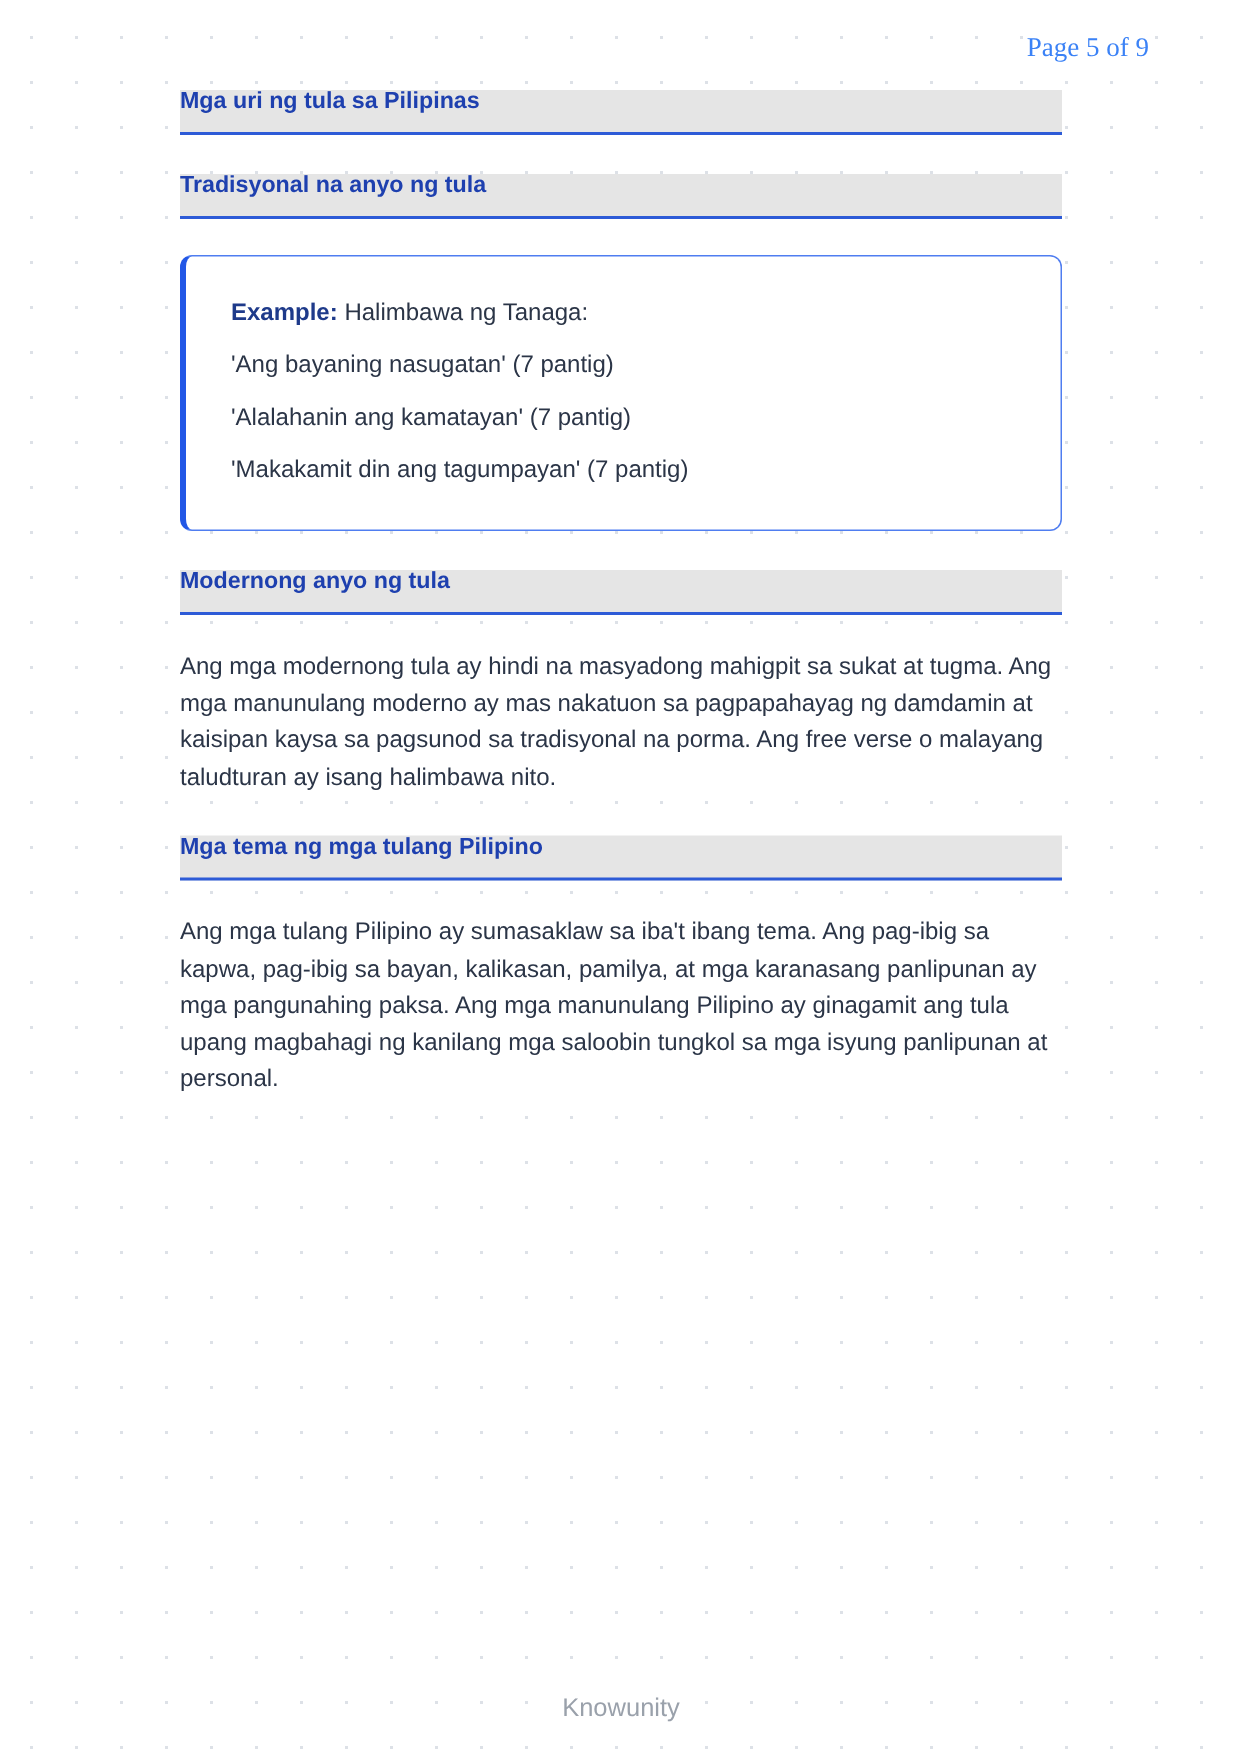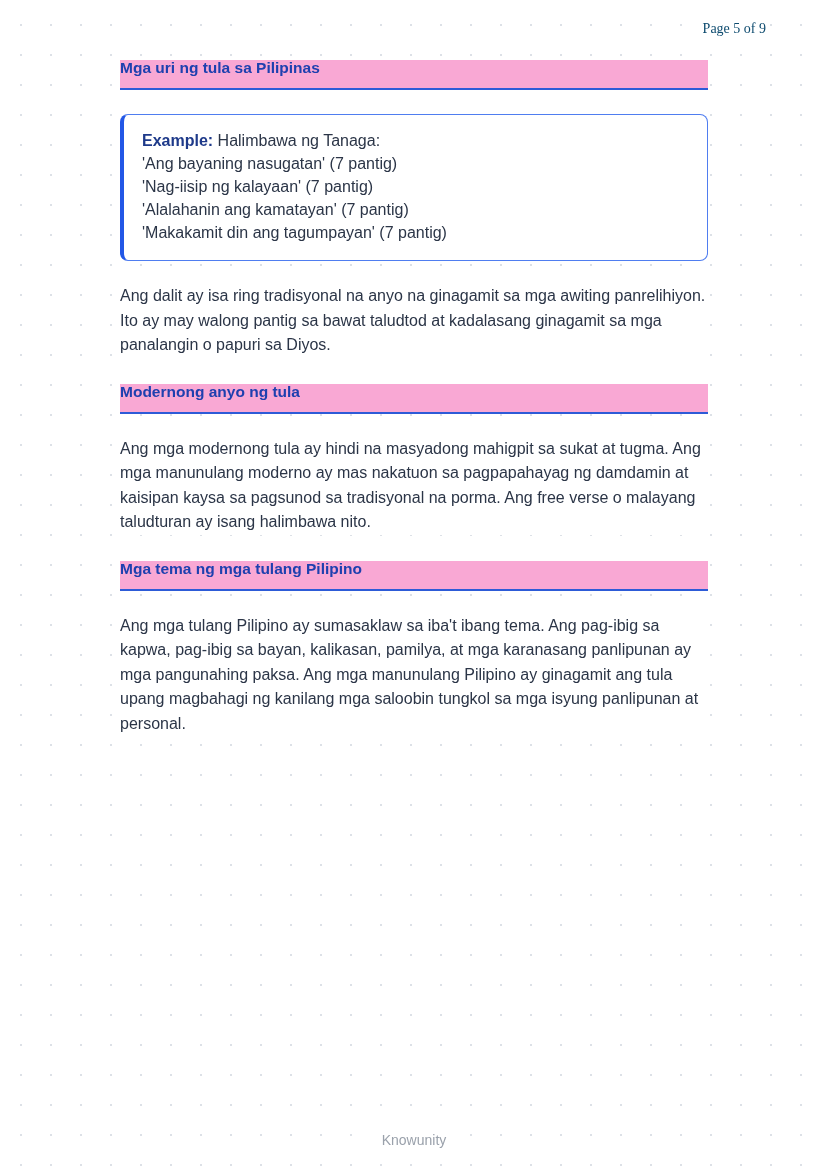--- a/index.html
+++ b/index.html
@@ -14,98 +14,97 @@
     background-color: #ffffff;
     background-image: radial-gradient(circle, #dde1e7 1.2px, transparent 1.3px);
     background-size: 30px 30px;
     background-position: 6px 10px;
   }
   .page-indicator {
     position: absolute;
     top: 21px;
     right: 60px;
     font-family: "Liberation Serif", serif;
-    font-size: 14px;
-    color: #0c4a6e;
+    font-size: 18px;
+    color: #3b82f6;
     background: #ffffff;
     padding: 0 2px;
   }
   .doc {
     padding: 60px 120px 0 120px;
   }
   .doc h2 {
     margin: 26px 0 0 0;
     padding: 0 0 13px 0;
     font-size: 15.5px;
     line-height: 15px;
     font-weight: 700;
     color: #1e40af;
     border-bottom: 2px solid #2d5bd7;
-    background: #f9a8d4;
+    background: #e5e5e5;
   }
   .doc h2:first-child { margin-top: 0; }
   .doc p {
     margin: 23px 0 0 0;
     font-size: 16px;
     line-height: 24.5px;
     background: #ffffff;
   }
   .example-box {
     margin: 24px 0 0 0;
     border: 1px solid #4f7df0;
     border-left: 4px solid #2257e6;
     border-radius: 8px;
     padding: 14px 20px 16px 18px;
     background: #ffffff;
   }
   .example-box p {
-    margin: 0;
+    margin: 12px;
     line-height: 23px;
     background: transparent;
   }
   .example-label {
     font-weight: 700;
     color: #1e3a8a;
   }
   .footer {
     position: absolute;
     left: 0;
     bottom: 22px;
     width: 100%;
     text-align: center;
   }
   .footer-brand {
     display: inline-block;
-    font-size: 14px;
+    font-size: 17px;
     font-weight: 500;
     color: #9aa1ab;
     background: #ffffff;
     padding: 0 6px;
   }
 </style>
 </head>
 <body>
 
 <div class="page-indicator">Page 5 of 9</div>
 
 <main class="doc">
 
   <h2>Mga uri ng tula sa Pilipinas</h2>
 
+  <h2>Tradisyonal na anyo ng tula</h2>
 
 
   <div class="example-box">
     <p><strong class="example-label">Example:</strong> <span>Halimbawa ng Tanaga:</span></p>
     <p>'Ang bayaning nasugatan' (7 pantig)</p>
-    <p>'Nag-iisip ng kalayaan' (7 pantig)</p>
     <p>'Alalahanin ang kamatayan' (7 pantig)</p>
     <p>'Makakamit din ang tagumpayan' (7 pantig)</p>
   </div>
 
-  <p>Ang dalit ay isa ring tradisyonal na anyo na ginagamit sa mga awiting panrelihiyon. Ito ay may walong pantig sa bawat taludtod at kadalasang ginagamit sa mga panalangin o papuri sa Diyos.</p>
 
   <h2>Modernong anyo ng tula</h2>
 
   <p>Ang mga modernong tula ay hindi na masyadong mahigpit sa sukat at tugma. Ang mga manunulang moderno ay mas nakatuon sa pagpapahayag ng damdamin at kaisipan kaysa sa pagsunod sa tradisyonal na porma. Ang free verse o malayang taludturan ay isang halimbawa nito.</p>
 
 
   <h2>Mga tema ng mga tulang Pilipino</h2>
 
   <p>Ang mga tulang Pilipino ay sumasaklaw sa iba't ibang tema. Ang pag-ibig sa kapwa, pag-ibig sa bayan, kalikasan, pamilya, at mga karanasang panlipunan ay mga pangunahing paksa. Ang mga manunulang Pilipino ay ginagamit ang tula upang magbahagi ng kanilang mga saloobin tungkol sa mga isyung panlipunan at personal.</p>
 

